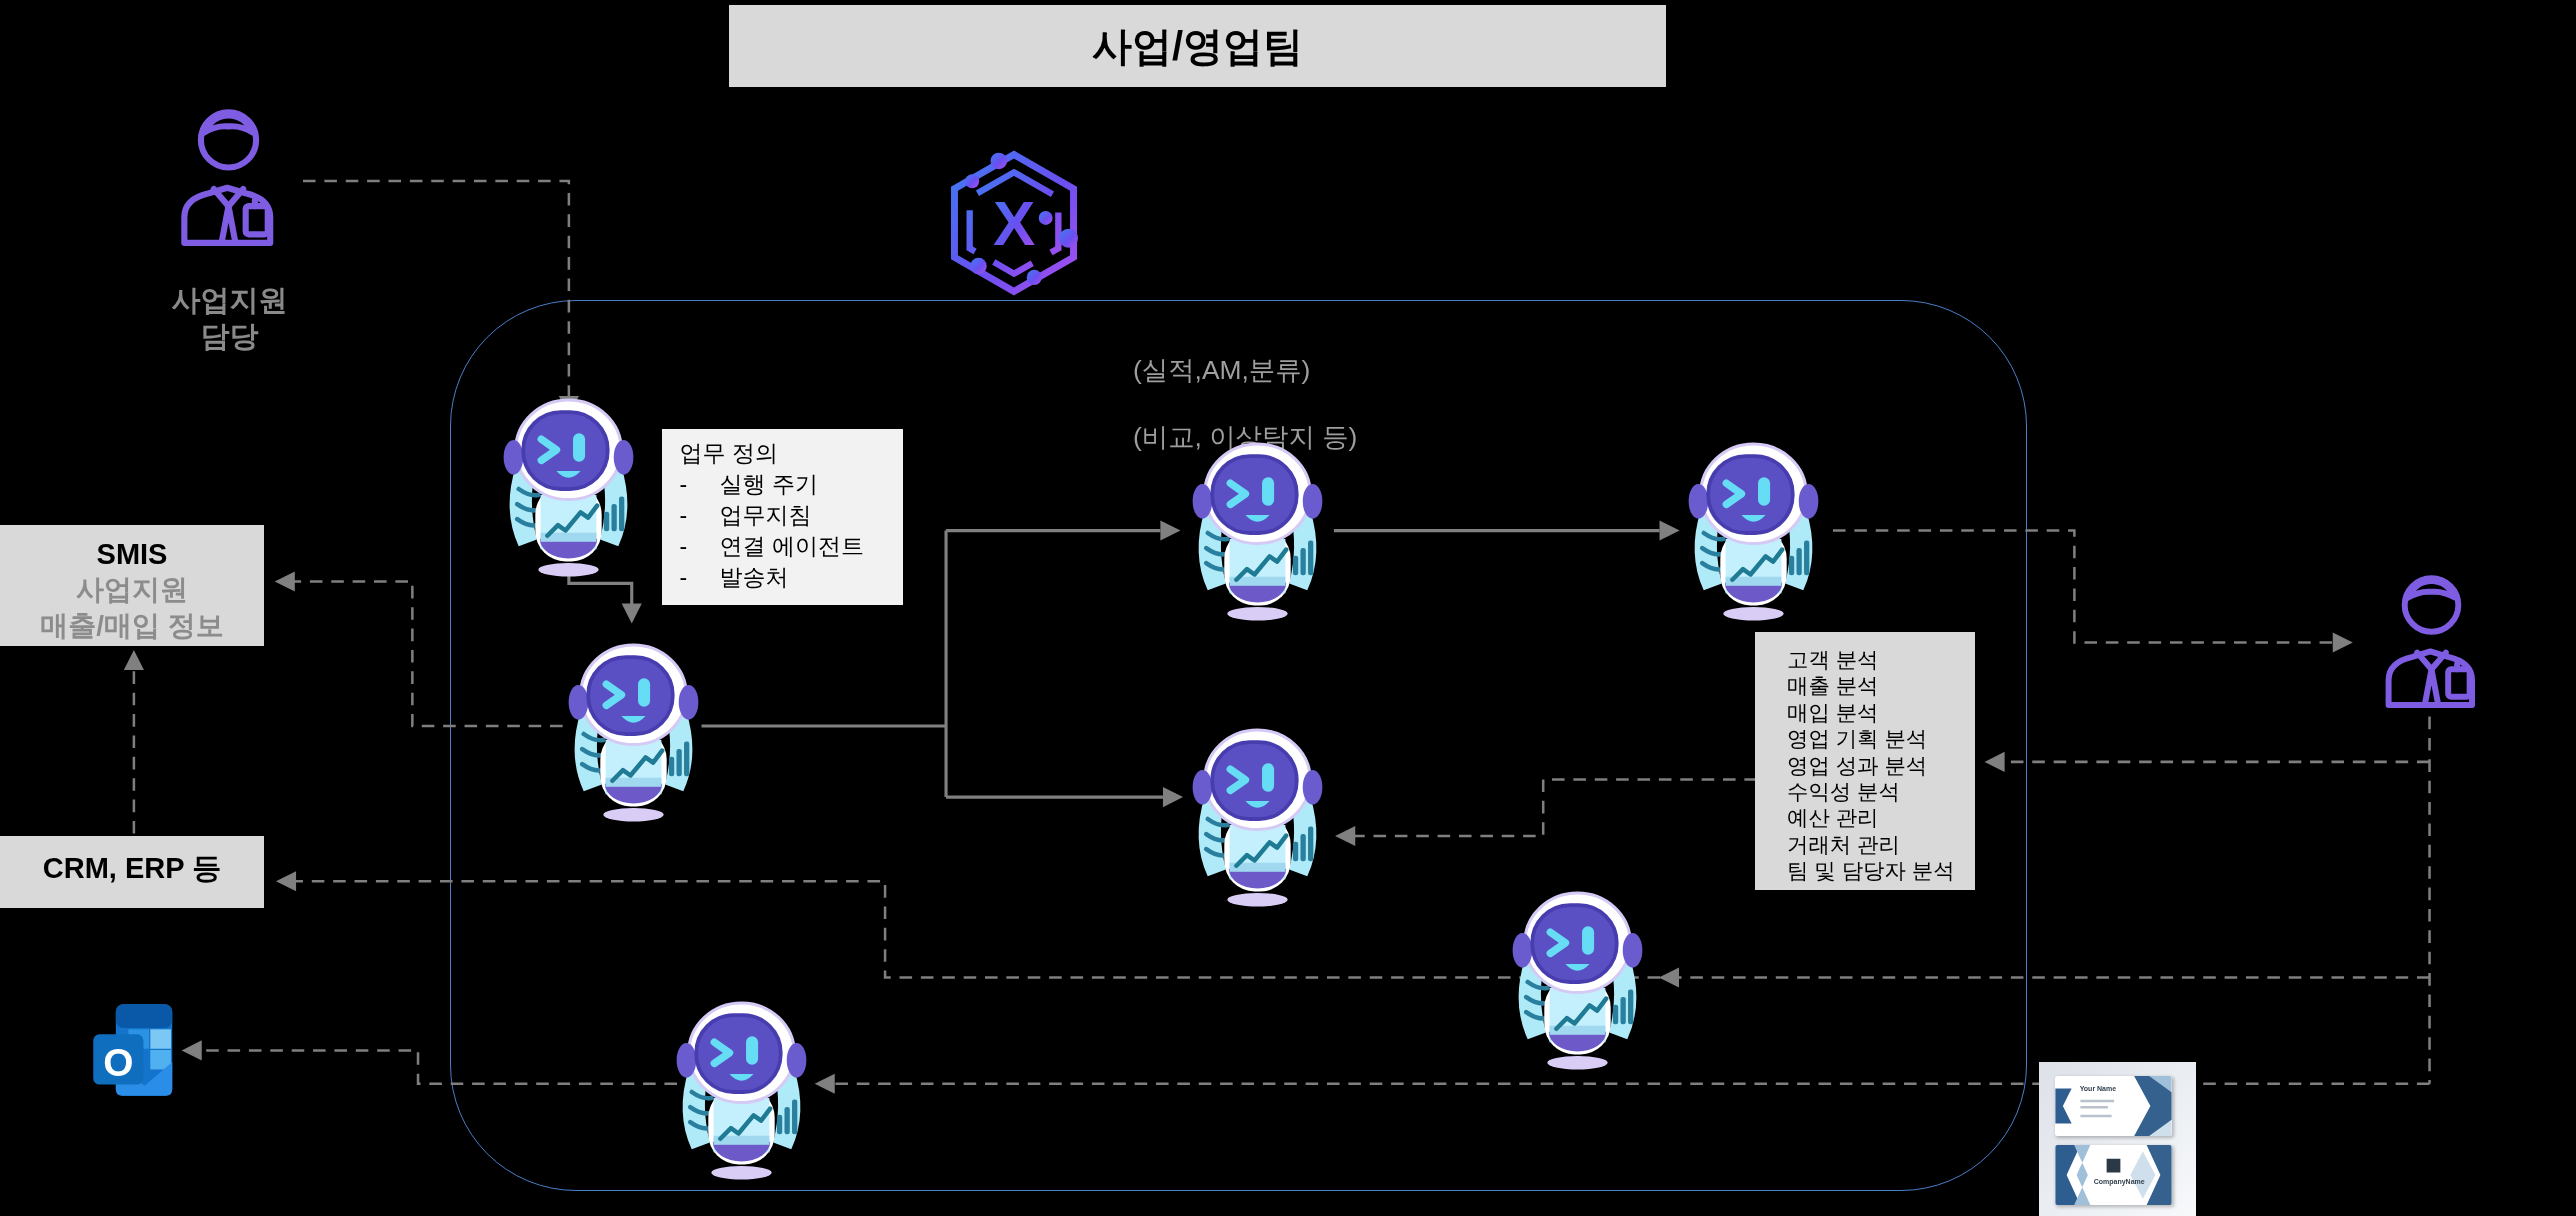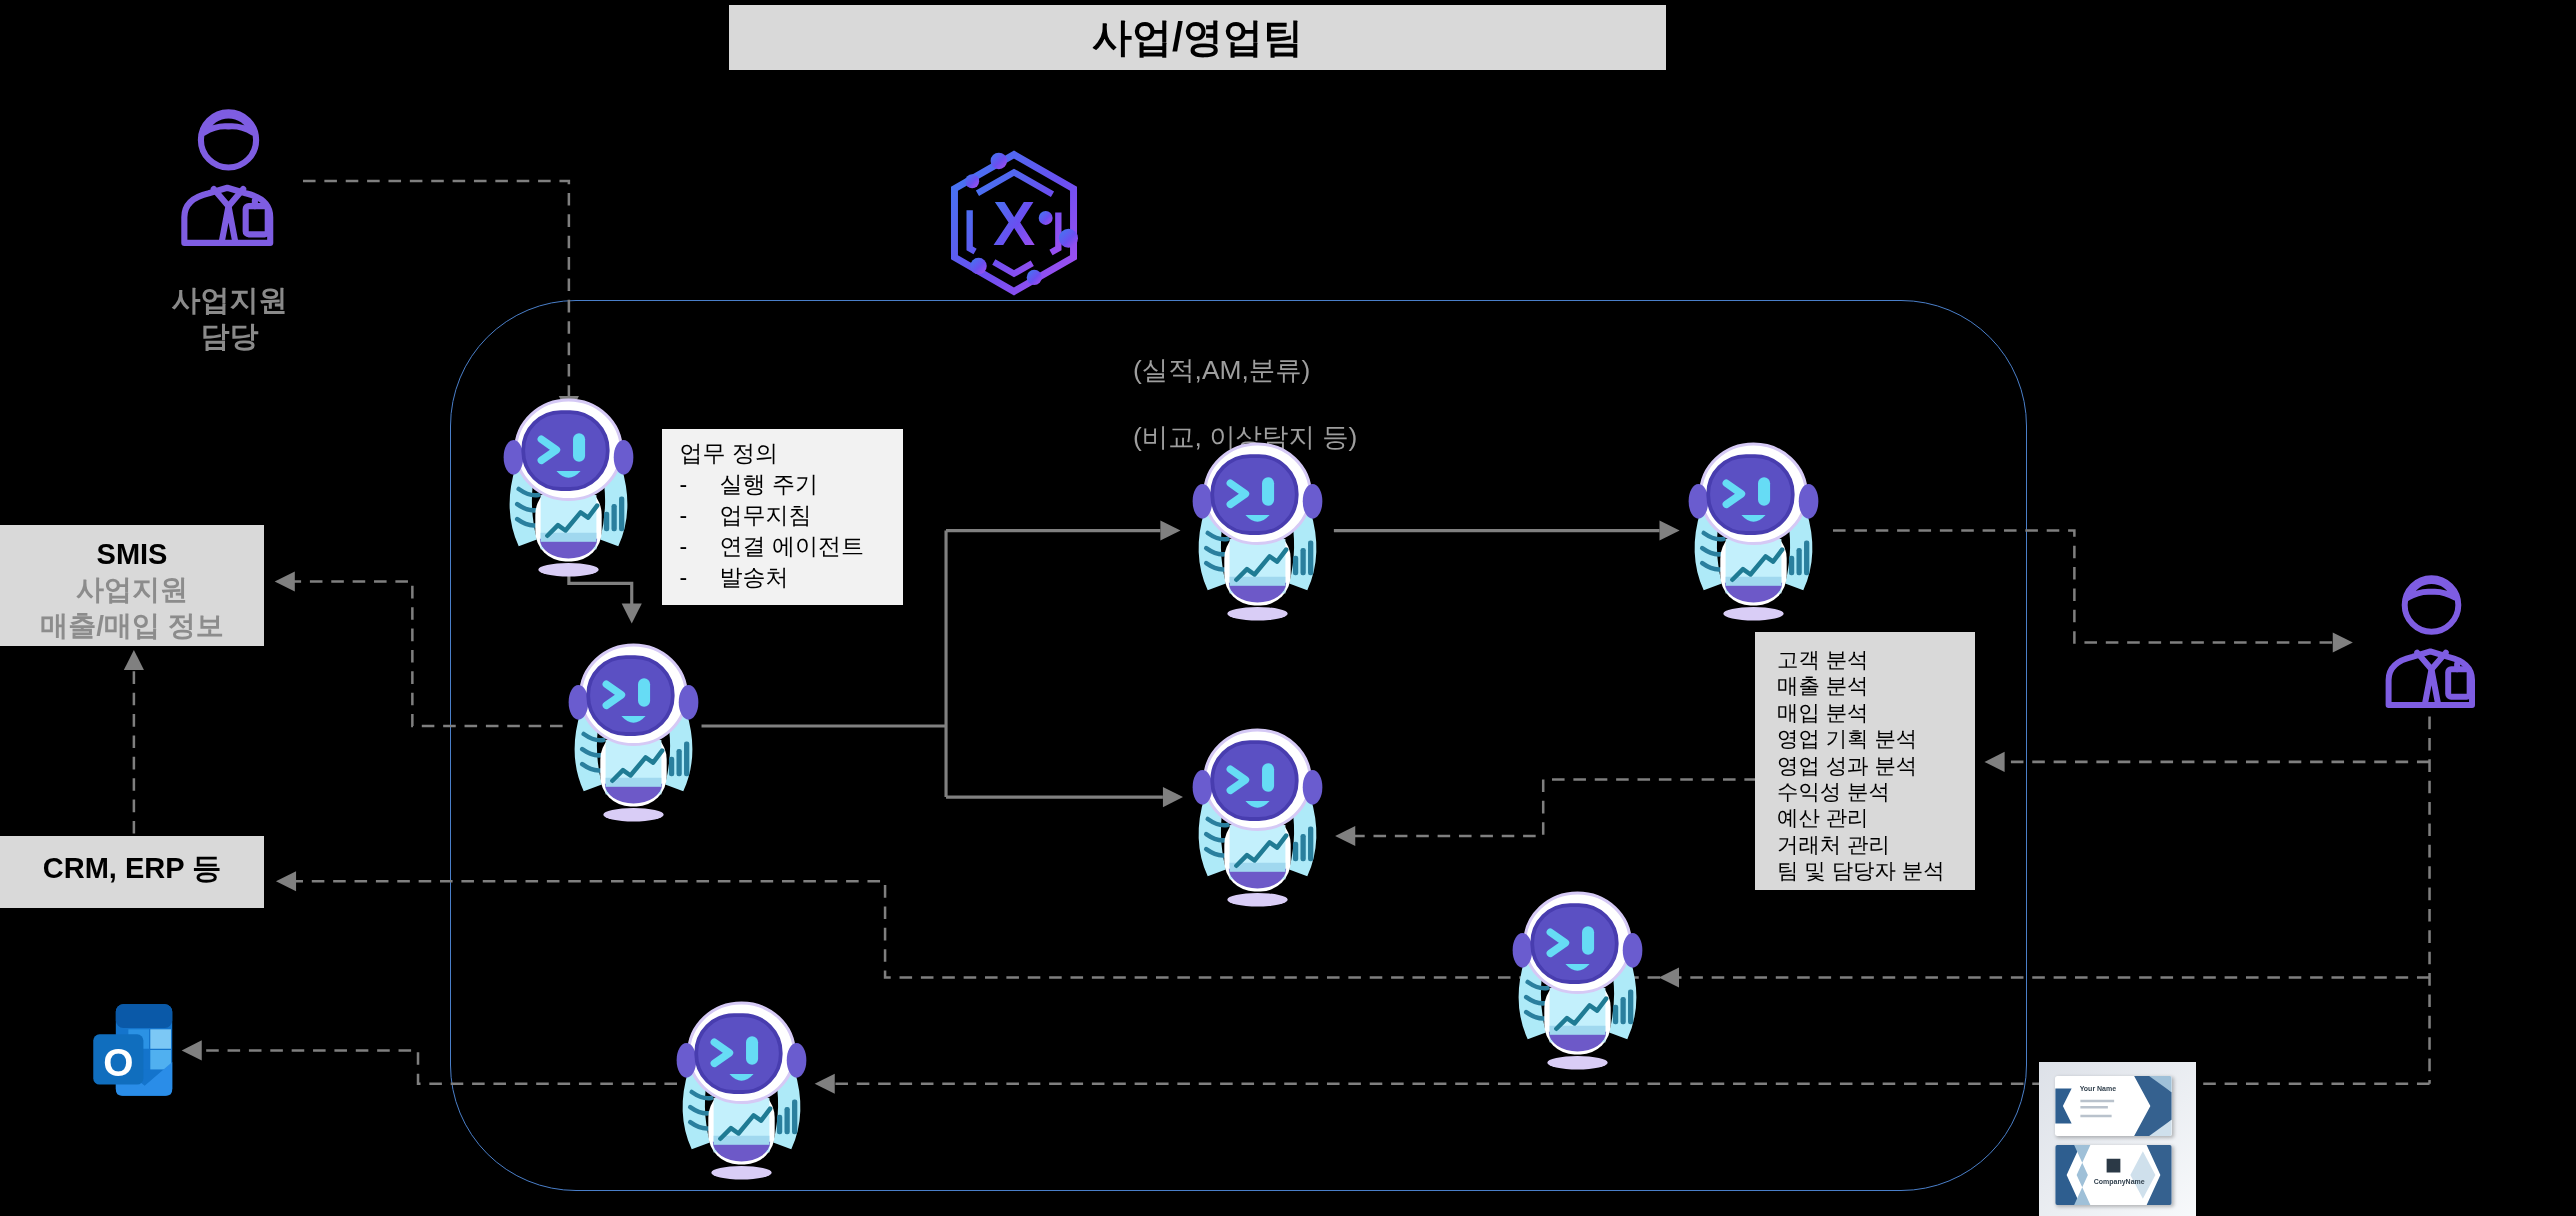--- a/index.html
+++ b/index.html
@@ -1,35 +1,35 @@
 <!DOCTYPE html>
 <html style="font-size:10px"><head>
 <meta charset="utf-8">
 <style>
   html,body{margin:0;padding:0;background:#000;}
   #canvas{position:relative;width:2576px;height:1217px;background:#000;overflow:hidden;
           font-family:"Liberation Sans",sans-serif;}
   .abs{position:absolute;}
   .greybox{background:#d9d9d9;color:#000;}
   .notebox{background:#f2f2f2;color:#000;}
-  .title-bar{left:729px;top:5px;width:937px;height:65px;display:flex;align-items:center;justify-content:center;}
+  .title-bar{left:729px;top:5px;width:937px;height:82px;display:flex;align-items:center;justify-content:center;}
   .title-bar span{font-size:40px;font-weight:bold;}
   .person-label{left:151px;top:282px;width:157px;text-align:center;color:#8a8a8a;
                 font-size:29px;font-weight:bold;line-height:36px;}
   .smis-box{left:0;top:525px;width:264px;height:121px;text-align:center;padding-top:11px;box-sizing:border-box;}
   .smis-box .l1{font-size:29px;font-weight:bold;color:#000;line-height:36px;}
   .smis-box .l2{font-size:28px;font-weight:bold;color:#8c8c8c;line-height:36px;}
   .crm-box{left:0;top:836px;width:264px;height:72px;text-align:center;padding-top:13px;box-sizing:border-box;
            font-size:29px;font-weight:bold;}
   .task-note{left:662px;top:429px;width:241px;height:176px;box-sizing:border-box;padding:8.8px 6.3px 0 17.6px;
              font-size:23px;line-height:31px;}
   .task-note .row{display:flex;}
   .task-note .dash{width:40px;flex:0 0 40px;}
   .analysis-note{left:1755px;top:632px;width:220px;height:258px;box-sizing:border-box;
-                 padding:15px 0 0 22px;font-size:21.4px;line-height:26.4px;}
+                 padding:15px 0 0 32px;font-size:21.4px;line-height:26.4px;}
   .grey-label{color:#9e9e9e;font-size:26.4px;}
   .card-thumb{left:2039px;top:1062px;width:157px;height:155px;background:linear-gradient(135deg,#dde1e8,#f7f9fb);}
   .container-border{left:450px;top:300px;width:1575px;height:889px;border:1.9px solid #4a7fc9;border-radius:126px;}
   .minicard{position:absolute;left:15.7px;background:#fff;width:117px;height:60px;border-radius:2.5px;
             box-shadow:1.3px 1.9px 3.8px rgba(0,0,0,0.25);overflow:hidden;}
   .minicard .tx{position:absolute;font-size:7px;color:#33424f;font-weight:bold;}
 </style>
 </head>
 <body>
 

